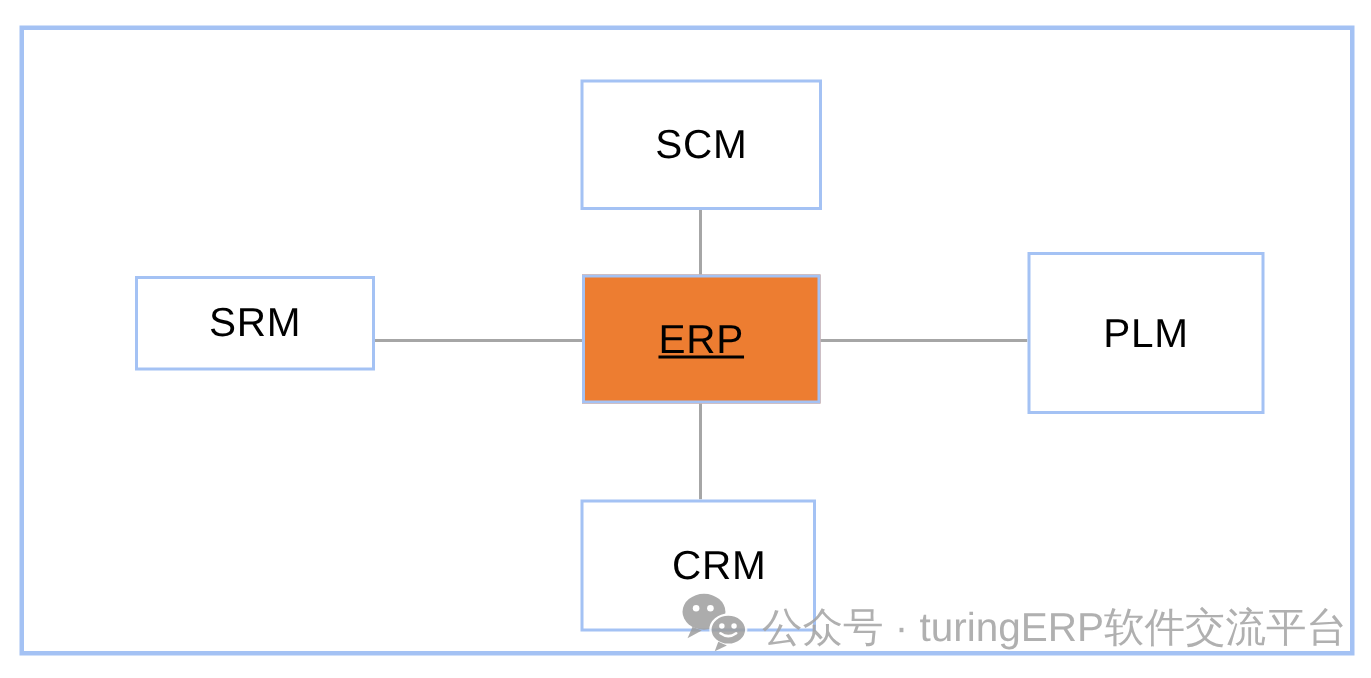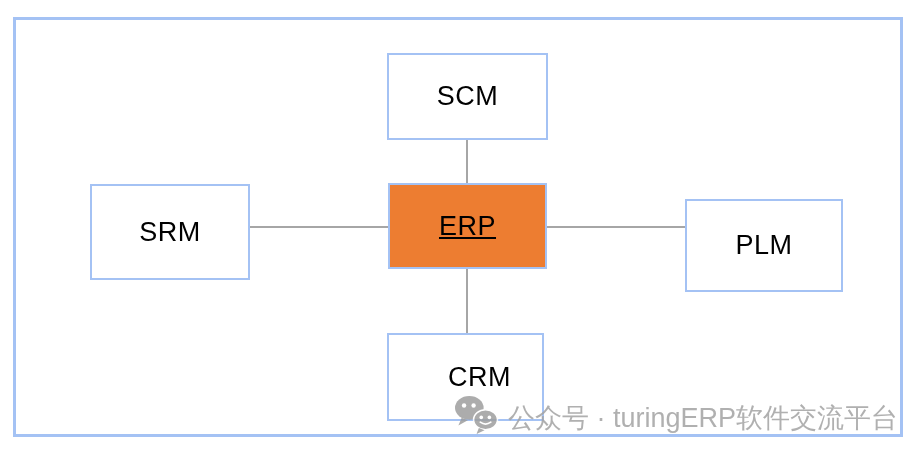--- a/index.html
+++ b/index.html
@@ -31,22 +31,22 @@
     border: 2px solid #a4c2f4;
     box-sizing: border-box;
     display: flex;
     align-items: center;
     justify-content: center;
     font-size: 27px;
     color: #000000;
     letter-spacing: 0.5px;
   }
   .node-scm { left: 387px; top: 25px;  width: 161px; height: 87px; margin-top: 28px; }
-  .node-srm { left: 90px;  top: 184px; width: 160px; height: 96px; }
-  .node-plm { left: 685px; top: 199px; width: 158px; height: 93px; }
+  .node-srm { left: 90px;  top: 184px; width: 160px; height: 63px; }
+  .node-plm { left: 685px; top: 168px; width: 158px; height: 108px; }
   .node-crm { left: 387px; top: 333px; width: 157px; height: 88px; padding-left: 28px; }
   .node-erp {
     left: 388px; top: 183px; width: 159px; height: 86px;
     background: #ED7D31;
     text-decoration: underline;
   }
   .connector {
     position: absolute;
     background: #a6a6a6;
   }

